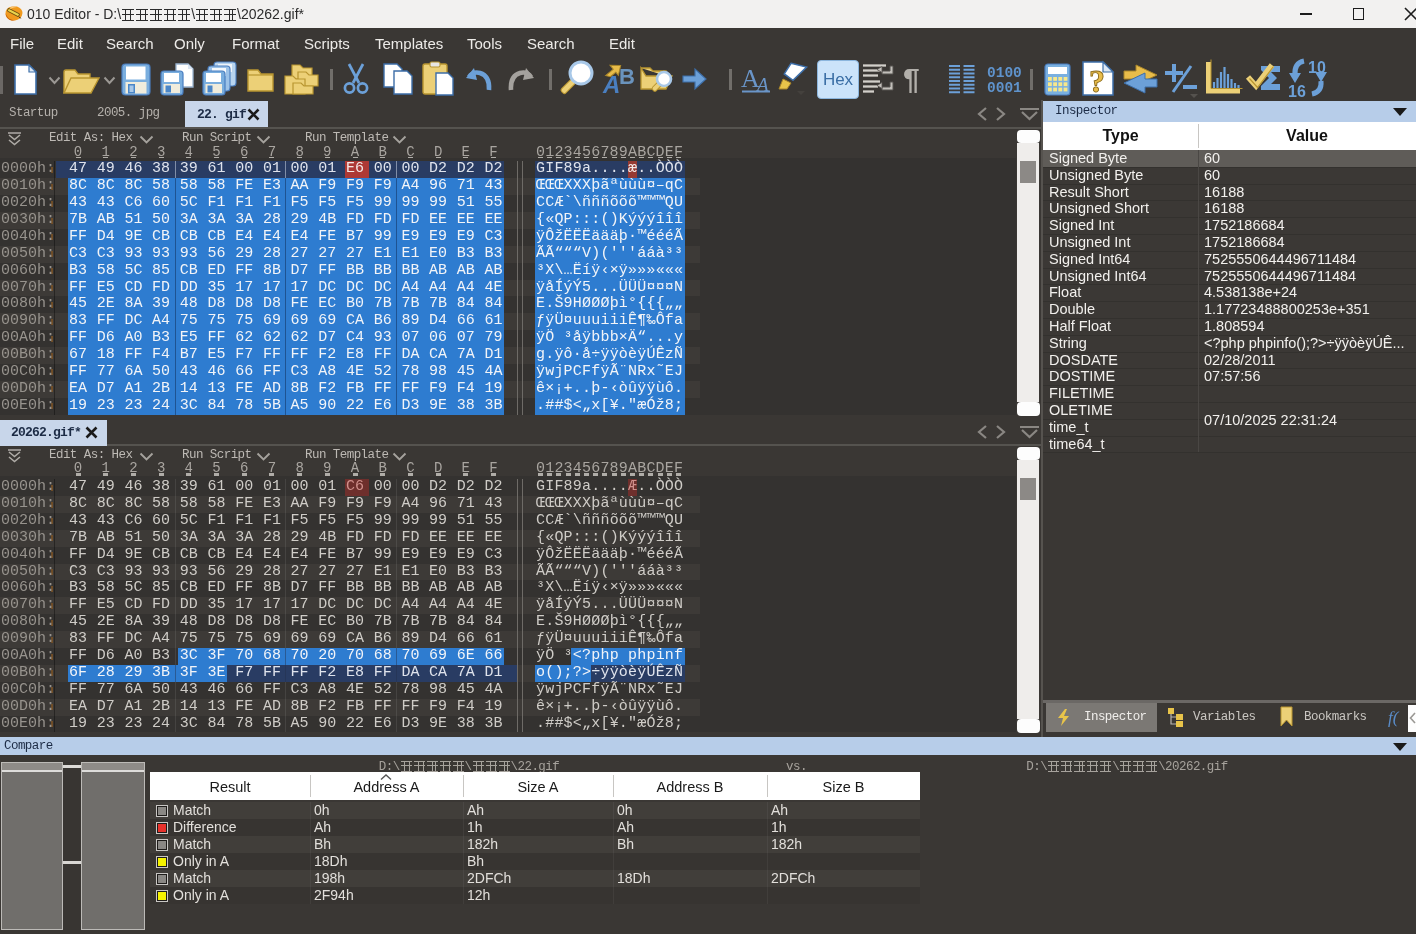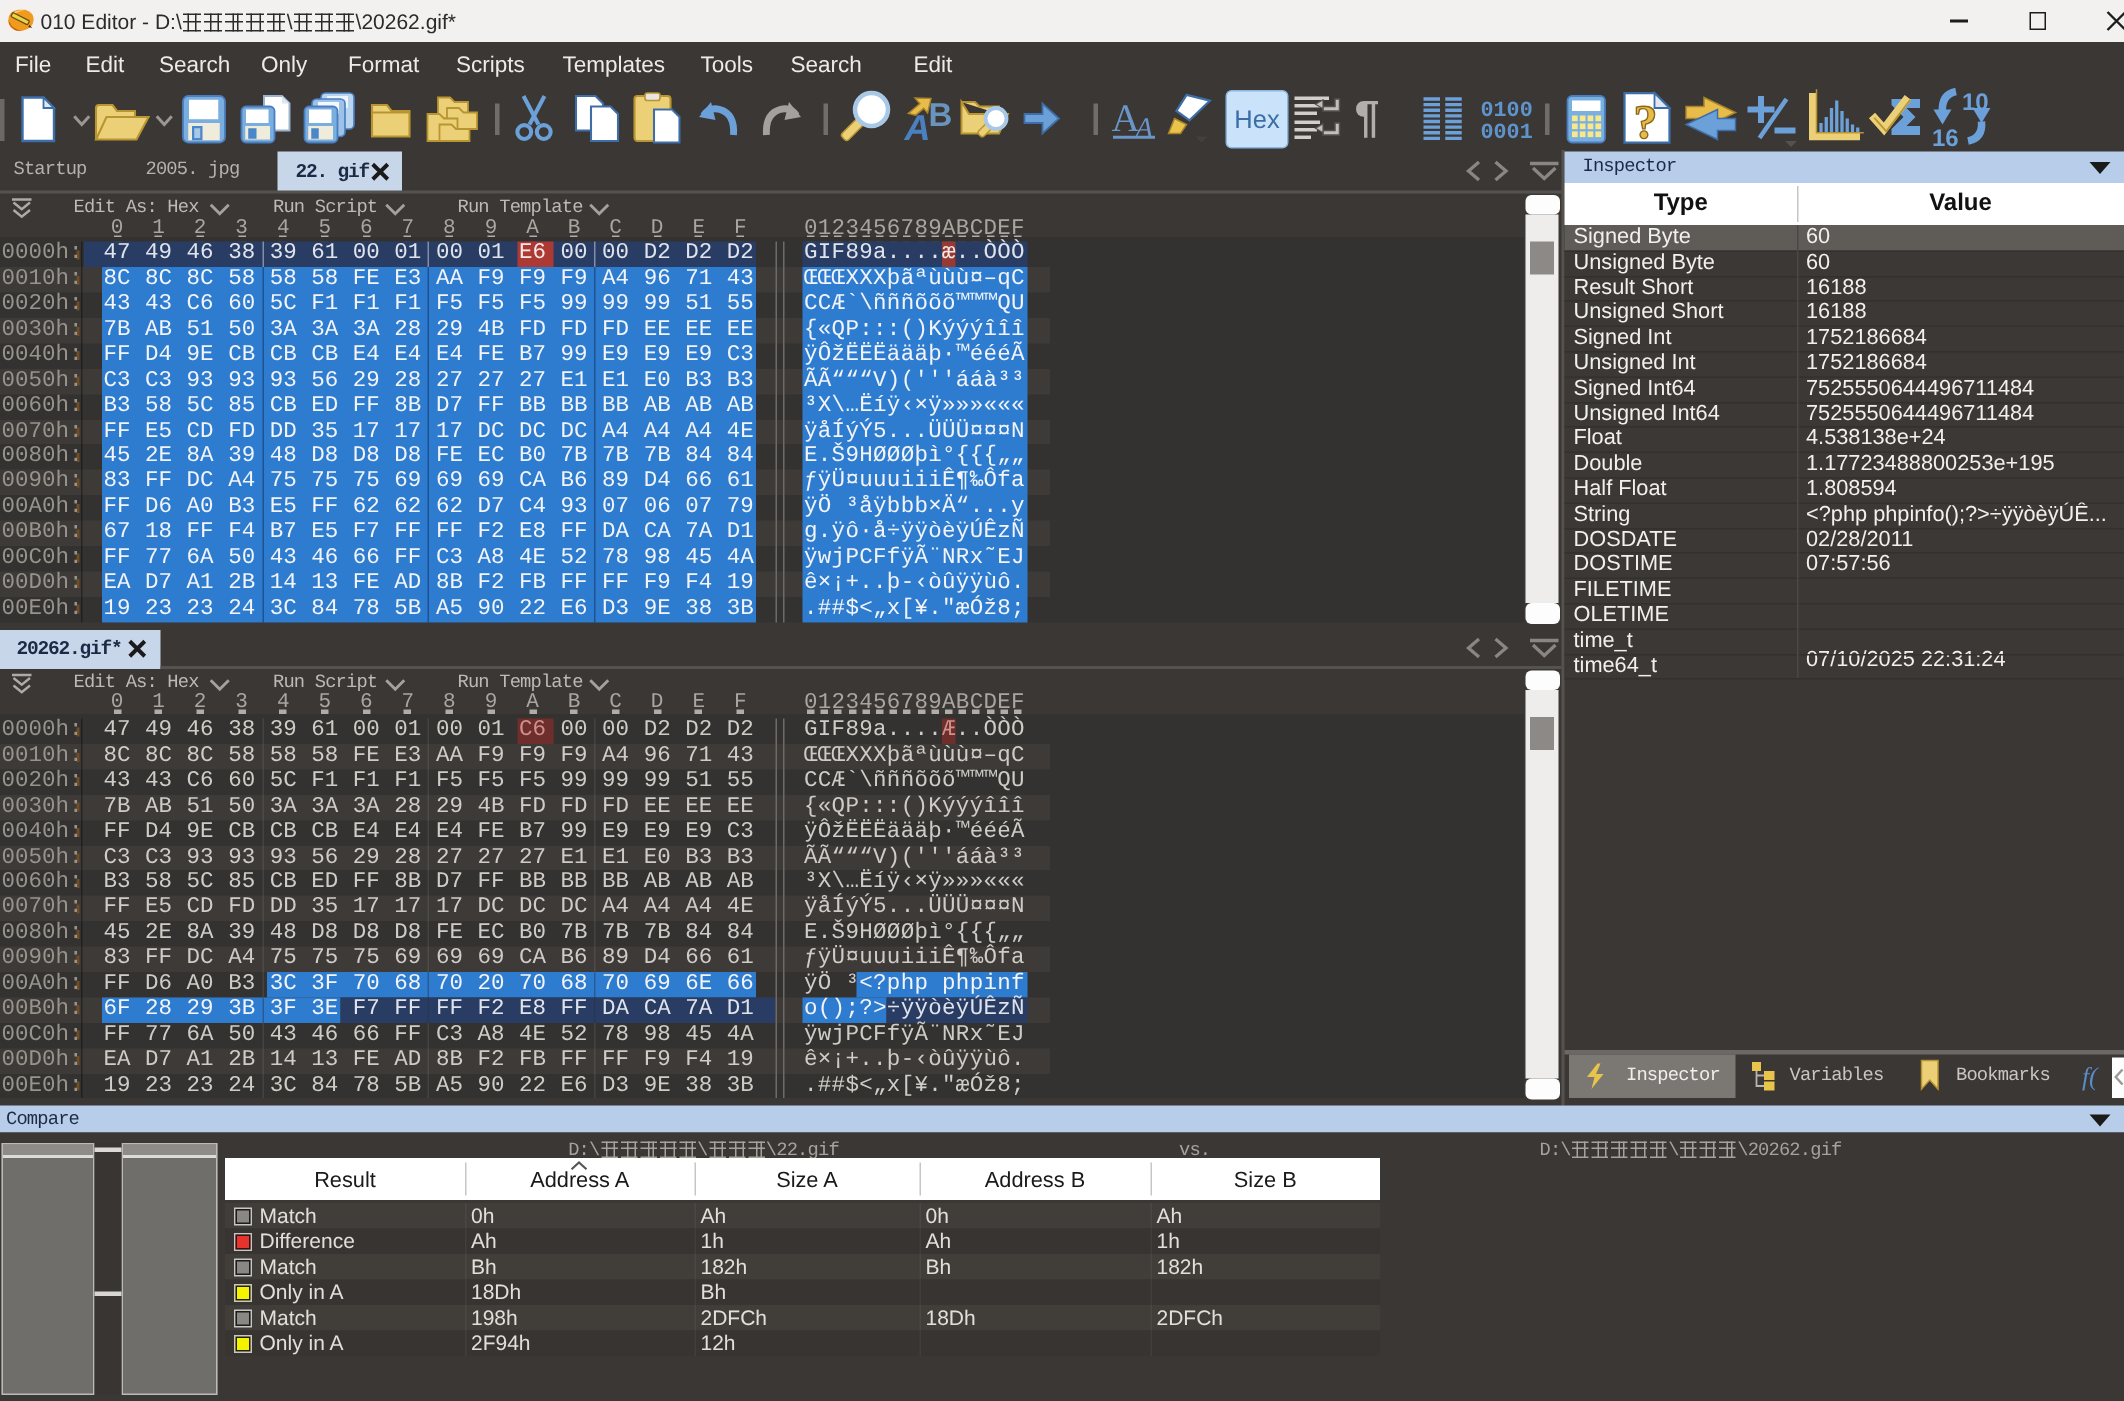--- a/index.html
+++ b/index.html
@@ -1056,40 +1056,40 @@
 <div style="left:1049px;top:250.8px;height:16.8px;line-height:16.8px;font-size:14.5px;color:#f2f0ed;">Signed Int64</div>
 <div style="left:1204px;top:250.8px;width:210px;height:16.8px;line-height:16.8px;font-size:14.5px;color:#f2f0ed;white-space:nowrap;overflow:hidden;">7525550644496711484</div>
 <div style="left:1043px;top:267.6px;width:373px;height:1px;background:#33312e;"></div>
 <div style="left:1049px;top:267.6px;height:16.8px;line-height:16.8px;font-size:14.5px;color:#f2f0ed;">Unsigned Int64</div>
 <div style="left:1204px;top:267.6px;width:210px;height:16.8px;line-height:16.8px;font-size:14.5px;color:#f2f0ed;white-space:nowrap;overflow:hidden;">7525550644496711484</div>
 <div style="left:1043px;top:284.40000000000003px;width:373px;height:1px;background:#33312e;"></div>
 <div style="left:1049px;top:284.4px;height:16.8px;line-height:16.8px;font-size:14.5px;color:#f2f0ed;">Float</div>
 <div style="left:1204px;top:284.4px;width:210px;height:16.8px;line-height:16.8px;font-size:14.5px;color:#f2f0ed;white-space:nowrap;overflow:hidden;">4.538138e+24</div>
 <div style="left:1043px;top:301.2px;width:373px;height:1px;background:#33312e;"></div>
 <div style="left:1049px;top:301.20000000000005px;height:16.8px;line-height:16.8px;font-size:14.5px;color:#f2f0ed;">Double</div>
-<div style="left:1204px;top:301.20000000000005px;width:210px;height:16.8px;line-height:16.8px;font-size:14.5px;color:#f2f0ed;white-space:nowrap;overflow:hidden;">1.17723488800253e+195</div>
+<div style="left:1204px;top:301.20000000000005px;width:210px;height:16.8px;line-height:16.8px;font-size:14.5px;color:#f2f0ed;white-space:nowrap;overflow:hidden;">1.17723488800253e+351</div>
 <div style="left:1043px;top:318.00000000000006px;width:373px;height:1px;background:#33312e;"></div>
 <div style="left:1049px;top:318.0px;height:16.8px;line-height:16.8px;font-size:14.5px;color:#f2f0ed;">Half Float</div>
 <div style="left:1204px;top:318.0px;width:210px;height:16.8px;line-height:16.8px;font-size:14.5px;color:#f2f0ed;white-space:nowrap;overflow:hidden;">1.808594</div>
 <div style="left:1043px;top:334.8px;width:373px;height:1px;background:#33312e;"></div>
 <div style="left:1049px;top:334.8px;height:16.8px;line-height:16.8px;font-size:14.5px;color:#f2f0ed;">String</div>
 <div style="left:1204px;top:334.8px;width:210px;height:16.8px;line-height:16.8px;font-size:14.5px;color:#f2f0ed;white-space:nowrap;overflow:hidden;">&lt;?php phpinfo();?&gt;÷ÿÿòèÿÚÊ...</div>
 <div style="left:1043px;top:351.6px;width:373px;height:1px;background:#33312e;"></div>
 <div style="left:1049px;top:351.6px;height:16.8px;line-height:16.8px;font-size:14.5px;color:#f2f0ed;">DOSDATE</div>
 <div style="left:1204px;top:351.6px;width:210px;height:16.8px;line-height:16.8px;font-size:14.5px;color:#f2f0ed;white-space:nowrap;overflow:hidden;">02/28/2011</div>
 <div style="left:1043px;top:368.40000000000003px;width:373px;height:1px;background:#33312e;"></div>
 <div style="left:1049px;top:368.4px;height:16.8px;line-height:16.8px;font-size:14.5px;color:#f2f0ed;">DOSTIME</div>
 <div style="left:1204px;top:368.4px;width:210px;height:16.8px;line-height:16.8px;font-size:14.5px;color:#f2f0ed;white-space:nowrap;overflow:hidden;">07:57:56</div>
 <div style="left:1043px;top:385.2px;width:373px;height:1px;background:#33312e;"></div>
 <div style="left:1049px;top:385.20000000000005px;height:16.8px;line-height:16.8px;font-size:14.5px;color:#f2f0ed;">FILETIME</div>
 <div style="left:1043px;top:402.00000000000006px;width:373px;height:1px;background:#33312e;"></div>
 <div style="left:1049px;top:402.0px;height:16.8px;line-height:16.8px;font-size:14.5px;color:#f2f0ed;">OLETIME</div>
 <div style="left:1043px;top:418.8px;width:373px;height:1px;background:#33312e;"></div>
 <div style="left:1049px;top:418.8px;height:16.8px;line-height:16.8px;font-size:14.5px;color:#f2f0ed;">time_t</div>
-<div style="left:1204px;top:432px;width:210px;height:16.8px;line-height:16.8px;font-size:14.5px;color:#f2f0ed;white-space:nowrap;overflow:hidden;">07/10/2025 22:31:24</div>
+<div style="left:1204px;top:412px;width:210px;height:16.8px;line-height:16.8px;font-size:14.5px;color:#f2f0ed;white-space:nowrap;overflow:hidden;">07/10/2025 22:31:24</div>
 <div style="left:1043px;top:435.6px;width:373px;height:1px;background:#33312e;"></div>
 <div style="left:1049px;top:435.6px;height:16.8px;line-height:16.8px;font-size:14.5px;color:#f2f0ed;">time64_t</div>
 <div style="left:1043px;top:452.40000000000003px;width:373px;height:1px;background:#33312e;"></div>
 <div style="left:1197.5px;top:150px;width:1px;height:302.40000000000003px;background:#4a4744;"></div>
 <div style="left:1043px;top:700px;width:373px;height:3px;background:#6b6865;"></div>
 <div style="left:1046px;top:703px;width:111px;height:29px;background:#7b7874;"></div>
 <svg style="left:1056px;top:709px" width="15" height="17" viewBox="0 0 15 17">
     <path d="M9 0 L2 9 H7 L5 17 L13 7 H8 L11 0 Z" fill="#e8c44a"></path>
   </svg>
 <div class="ui" style="left:1084px;top:703px;height:29px;line-height:29px;font-size:12.5px;color:#f0eeeb;">Inspector</div>

